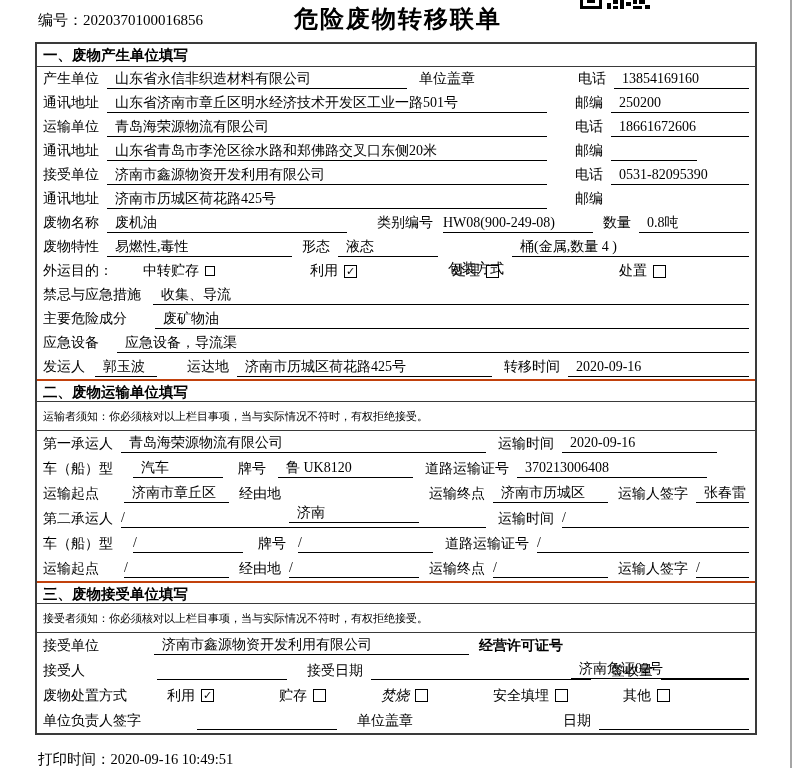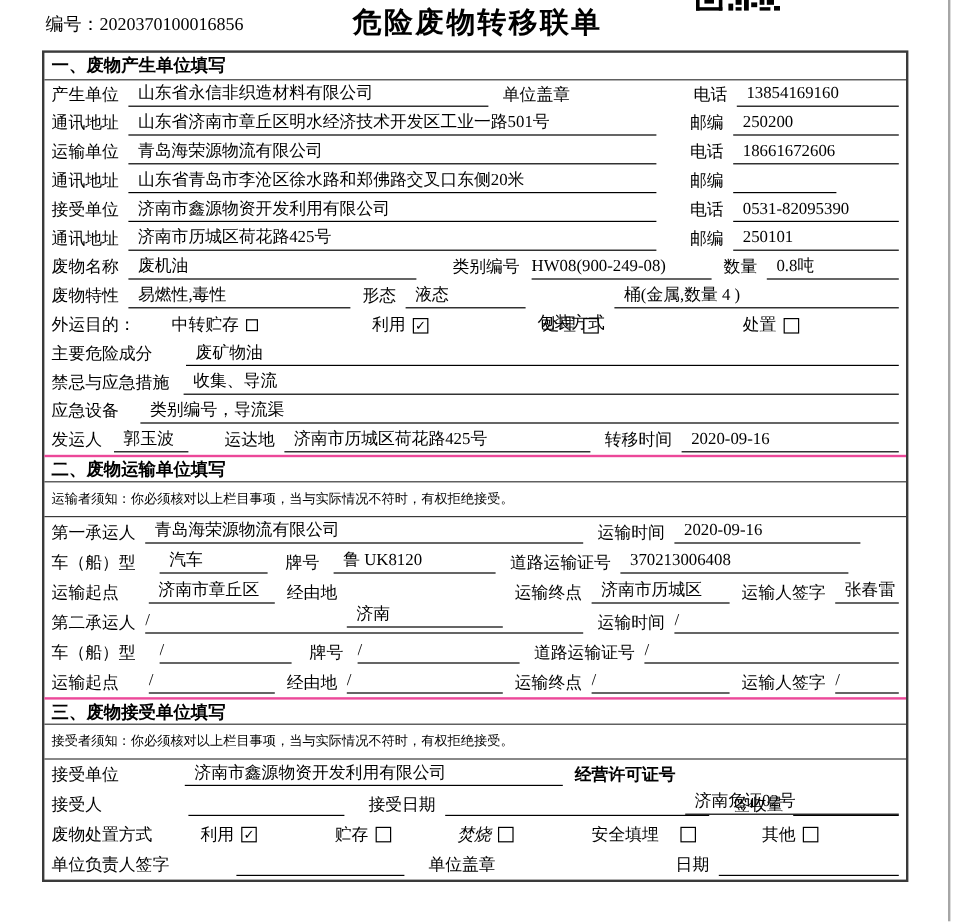--- a/index.html
+++ b/index.html
@@ -11,21 +11,21 @@
   .doc-title { position:absolute; left:0; top:3px; width:100%; text-align:center;
     font-size:24px; font-weight:bold; letter-spacing:2px; }
   .qr-frag { position:absolute; left:580px; top:0; }
 
   .tbl { position:absolute; left:35px; top:42px; width:722px;
     border:2px solid #3a3a3a; background:#fff; }
 
   .sec { height:23px; line-height:22px; padding:0 6px; font-weight:bold; font-size:14.5px;
     border-bottom:1.5px solid #3a3a3a;
     font-family:"Liberation Sans","DejaVu Sans",sans-serif; }
-  .sec-top { border-top:2px solid #ec4899; }
+  .sec-top { border-top:2px solid #c2410c; }
   .note { height:29px; line-height:28px; padding:0 6px; font-size:11px;
     border-bottom:1.5px solid #3a3a3a; white-space:nowrap; }
 
   .row { display:flex; align-items:center; height:24px; padding:0 6px; font-size:14px;
     white-space:nowrap; }
   .row25 { height:25px; }
   .lb { flex-shrink:0; white-space:nowrap; }
   .uv { border-bottom:1px solid #000; height:19px; line-height:18px; padding-left:8px;
     white-space:nowrap; overflow:hidden; flex-shrink:0; }
   .fx { flex:1 1 auto; min-width:0; }
@@ -103,21 +103,20 @@
       <span class="lb">接受单位</span>
       <span class="uv" style="width:440px;margin-left:8px;">济南市鑫源物资开发利用有限公司</span>
       <span class="lb" style="margin-left:28px;">电话</span>
       <span class="uv fx" style="margin-left:8px;">0531-82095390</span>
     </div>
 
     <div class="row">
       <span class="lb">通讯地址</span>
       <span class="uv" style="width:440px;margin-left:8px;">济南市历城区荷花路425号</span>
       <span class="lb" style="margin-left:28px;">邮编</span>
-      <span class="uv fx" style="margin-left:8px;">250101</span>
     </div>
 
     <div class="row">
       <span class="lb">废物名称</span>
       <span class="uv" style="width:240px;margin-left:8px;">废机油</span>
       <span class="lb" style="margin-left:30px;">类别编号</span>
       <span class="uv sl" style="width:150px;margin-left:10px;">HW08(900-249-08)</span>
       <span class="lb" style="margin-left:10px;">数量</span>
       <span class="uv fx" style="margin-left:8px;">0.8吨</span>
     </div>
@@ -145,32 +144,32 @@
         <span class="lb">处理</span>
         <span class="box"></span>
       </span>
       <span class="grp" style="margin-left:120px;">
         <span class="lb">处置</span>
         <span class="box"></span>
       </span>
     </div>
 
     <div class="row">
+      <span class="lb">禁忌与应急措施</span>
+      <span class="uv fx" style="margin-left:12px;">收集、导流</span>
+    </div>
+
+    <div class="row">
       <span class="lb">主要危险成分</span>
       <span class="uv fx" style="margin-left:28px;">废矿物油</span>
     </div>
 
     <div class="row">
-      <span class="lb">禁忌与应急措施</span>
-      <span class="uv fx" style="margin-left:12px;">收集、导流</span>
-    </div>
-
-    <div class="row">
       <span class="lb">应急设备</span>
-      <span class="uv fx" style="margin-left:18px;">类别编号，导流渠</span>
+      <span class="uv fx" style="margin-left:18px;">应急设备，导流渠</span>
     </div>
 
     <div class="row">
       <span class="lb">发运人</span>
       <span class="uv" style="width:62px;margin-left:10px;">郭玉波</span>
       <span class="lb" style="margin-left:30px;">运达地</span>
       <span class="uv" style="width:255px;margin-left:8px;">济南市历城区荷花路425号</span>
       <span class="lb" style="margin-left:12px;">转移时间</span>
       <span class="uv fx" style="margin-left:8px;">2020-09-16</span>
     </div>
@@ -260,35 +259,36 @@
         <span class="box">✓</span>
       </span>
       <span class="grp" style="margin-left:65px;">
         <span class="lb">贮存</span>
         <span class="box"></span>
       </span>
       <span class="grp" style="margin-left:55px;font-style:italic;">
         <span class="lb">焚烧</span>
         <span class="box"></span>
       </span>
-      <span class="grp" style="margin-left:65px;gap:12px;">
+      <span class="grp" style="margin-left:65px;">
         <span class="lb">安全填埋</span>
         <span class="box"></span>
       </span>
       <span class="grp" style="margin-left:55px;">
         <span class="lb">其他</span>
         <span class="box"></span>
       </span>
     </div>
 
     <div class="row row25">
       <span class="lb">单位负责人签字</span>
       <span class="uv" style="width:140px;margin-left:56px;"></span>
       <span class="lb" style="margin-left:20px;">单位盖章</span>
       <span class="lb" style="margin-left:150px;">日期</span>
       <span class="uv fx" style="margin-left:8px;"></span>
     </div>
 
   </div>
 
+  <div class="footer"><span>打印时间：</span><span>2020-09-16 10:49:51</span></div>
 
   <div class="page-edge"></div>
 </div>
 
 </body></html>

